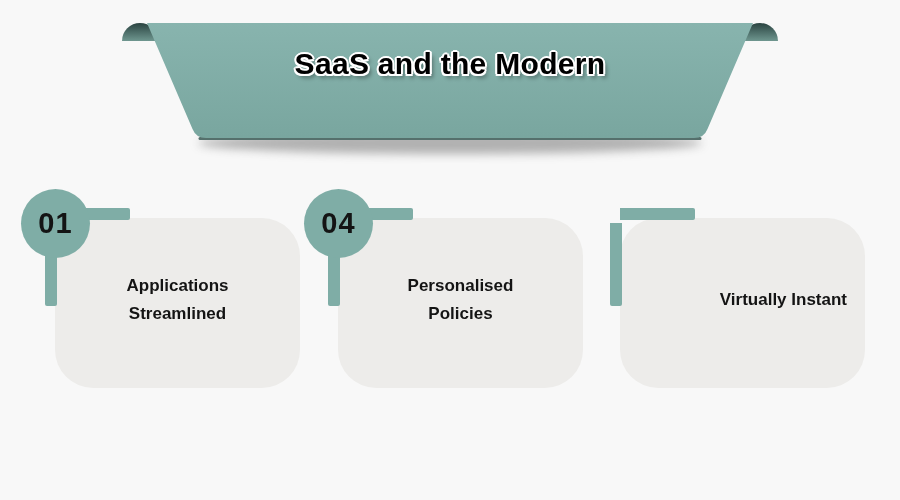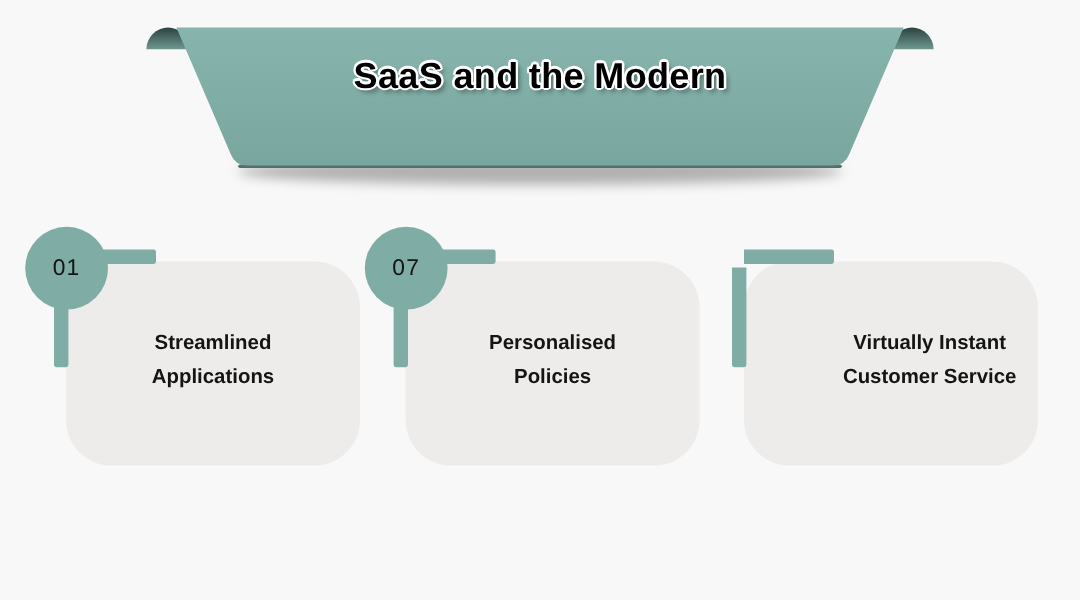--- a/index.html
+++ b/index.html
@@ -67,21 +67,21 @@
   .vbar-1{left:45px;} .vbar-2{left:328px;} .vbar-3{left:610px;}
 
   .num-circle{
     position:absolute;top:189px;width:69px;height:69px;
     background:var(--accent);border-radius:50%;
     display:flex;align-items:center;justify-content:center;
     z-index:3;
   }
   .circle-1{left:21px;} .circle-2{left:304px;} .circle-3{left:586px;}
   .num{
-    font-size:19px;font-weight:400;color:var(--text-dark);letter-spacing:1px;
+    font-size:29px;font-weight:700;color:var(--text-dark);letter-spacing:1px;
   }
 </style>
 </head>
 <body>
 
 <div class="stage">
 
   <svg class="ribbon-svg" viewBox="0 0 900 180" aria-hidden="true">
     <defs>
       <linearGradient id="curlGrad" x1="0" y1="0" x2="0" y2="1">
@@ -106,44 +106,43 @@
 
     <path d="M147 23 H753 L707.5 129 Q704 138 694 138 H206 Q196 138 192.5 129 Z" fill="url(#bodyGrad)"></path>
   </svg>
 
   <div class="banner-title">
     <div>SaaS and the Modern</div>
   </div>
 
   <div class="card card-1">
     <div class="card-label">
+      <div>Applications</div>
       <div>Streamlined</div>
-      <div>Applications</div>
     </div>
   </div>
   <div class="hbar hbar-1"></div>
   <div class="vbar vbar-1"></div>
   <div class="num-circle circle-1">
     <span class="num">01</span>
   </div>
 
   <div class="card card-2">
     <div class="card-label">
       <div>Personalised</div>
       <div>Policies</div>
     </div>
   </div>
   <div class="hbar hbar-2"></div>
   <div class="vbar vbar-2"></div>
   <div class="num-circle circle-2">
-    <span class="num">07</span>
+    <span class="num">04</span>
   </div>
 
   <div class="card card-3">
     <div class="card-label">
       <div>Virtually Instant</div>
-      <div>Customer Service</div>
     </div>
   </div>
   <div class="hbar hbar-3"></div>
   <div class="vbar vbar-3"></div>
 
 </div>
 
 </body></html>

